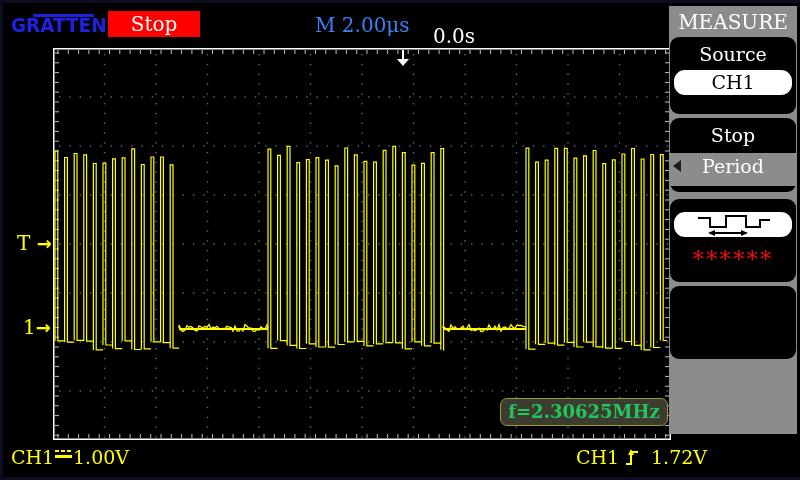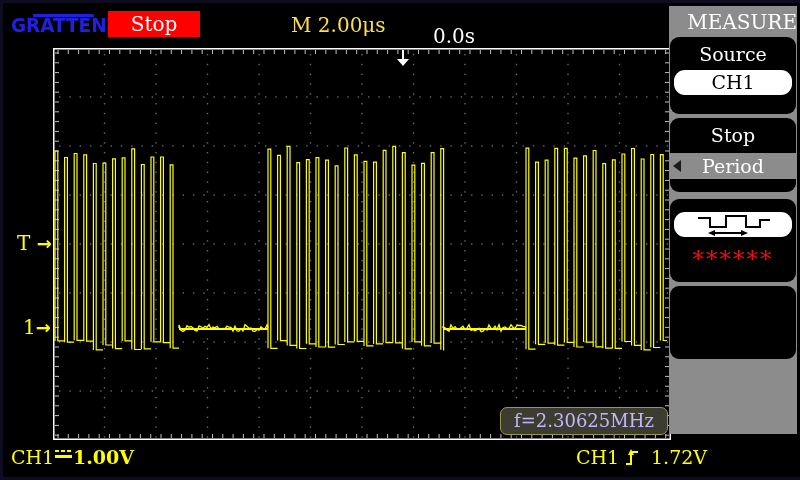--- a/index.html
+++ b/index.html
@@ -15,58 +15,58 @@
     position:absolute;left:8px;top:9px;width:92px;height:26px;
     color:#2020e0;font-family:"DejaVu Sans", sans-serif;font-weight:bold;
     font-size:20px;letter-spacing:0;transform:scaleX(0.92);transform-origin:left;
     line-height:26px;
   }
   .logo .bar{position:absolute;left:24px;top:2px;width:66px;height:3px;background:#2020e0;}
   .stop-btn{
     position:absolute;left:105px;top:8px;width:92px;height:26px;
     background:#ff0000;color:#ffffff;font-size:20px;text-align:center;line-height:26px;
   }
-  .timebase{position:absolute;left:288px;top:10px;color:#fde047;font-size:20px;}
+  .timebase{position:absolute;left:312px;top:10px;color:#3b82f6;font-size:20px;}
   .delay{position:absolute;left:430px;top:10px;color:#fff;font-size:20px;margin-top:11px;}
 
   
   #graticule{position:absolute;left:50px;top:45px;}
   .t-marker{
     position:absolute;left:14px;top:228px;color:#ffff00;font-size:20px;
     font-family:"DejaVu Serif", serif;
   }
   .t-marker .arrow, .ch-marker .arrow{
     font-family:"DejaVu Sans", sans-serif;font-weight:bold;font-size:18px;
   }
   .ch-marker{
     position:absolute;left:20px;top:312px;color:#ffff00;font-size:20px;
   }
   .freq-readout{
-    position:absolute;left:497px;top:404px;width:166px;height:26px;
+    position:absolute;left:497px;top:395px;width:166px;height:26px;
     background:#3c3c30;border:1px solid #99993f;border-radius:7px;
-    color:#c4b5fd;font-size:18px;font-weight:normal;text-align:center;line-height:26px;
+    color:#22c55e;font-size:18px;font-weight:bold;text-align:center;line-height:26px;
   }
 
   
   .sidebar{
     position:absolute;left:666px;top:3px;width:128px;height:428px;background:#8c8c8c;
   }
   .sidebar-title{
-    height:30px;color:#ffffff;font-size:20px;text-align:right;line-height:32px;
+    height:30px;color:#ffffff;font-size:20px;text-align:center;line-height:32px;
   }
   .panel{
     position:absolute;left:1px;width:126px;background:#000;border-radius:9px;
   }
   .panel-label{color:#fff;font-size:19px;text-align:center;margin-top:6px;}
   .white-btn{
     margin:5px 4px 0 4px;height:25px;background:#fff;border-radius:11px;
     color:#000;font-size:19px;text-align:center;line-height:25px;position:relative;
   }
   .hl-row{
-    margin-top:7px;height:26px;background:#8c8c8c;color:#fff;font-size:19px;
+    margin-top:7px;height:33px;background:#8c8c8c;color:#fff;font-size:19px;
     text-align:center;line-height:26px;position:relative;
   }
   .hl-row .tri{
     position:absolute;left:3px;top:7px;width:0;height:0;
     border-top:6px solid transparent;border-bottom:6px solid transparent;
     border-right:8px solid #1c1c1c;
   }
   .stars{color:#ee1010;font-size:23px;text-align:center;letter-spacing:2px;margin-top:12px;line-height:20px;}
 
   
@@ -1201,21 +1201,21 @@
   </div>
 
   <div class="bottombar">
     <span class="bb" style="left:8px;">CH1</span>
     <span class="dc-icon">
       <span class="dash" style="left:0;"></span>
         <span class="dash" style="left:6px;"></span>
         <span class="dash" style="left:12px;"></span>
       <span class="solid"></span>
     </span>
-    <span class="bb" style="left:70px;font-weight:bold;">1.00V</span>
+    <span class="bb" style="left:70px;">1.00V</span>
 
     <span class="bb" style="left:573px;">CH1</span>
     <svg class="bb" style="left:621px;top:7px;" width="16" height="20">
       <polyline points="2,17 7,17 7,5 14,5" fill="none" stroke="#ffff00" stroke-width="2"></polyline>
       <polygon points="7,2 4,8 10,8" fill="#ffff00"></polygon>
     </svg>
     <span class="bb" style="left:648px;">1.72V</span>
   </div>
 
 </div>

